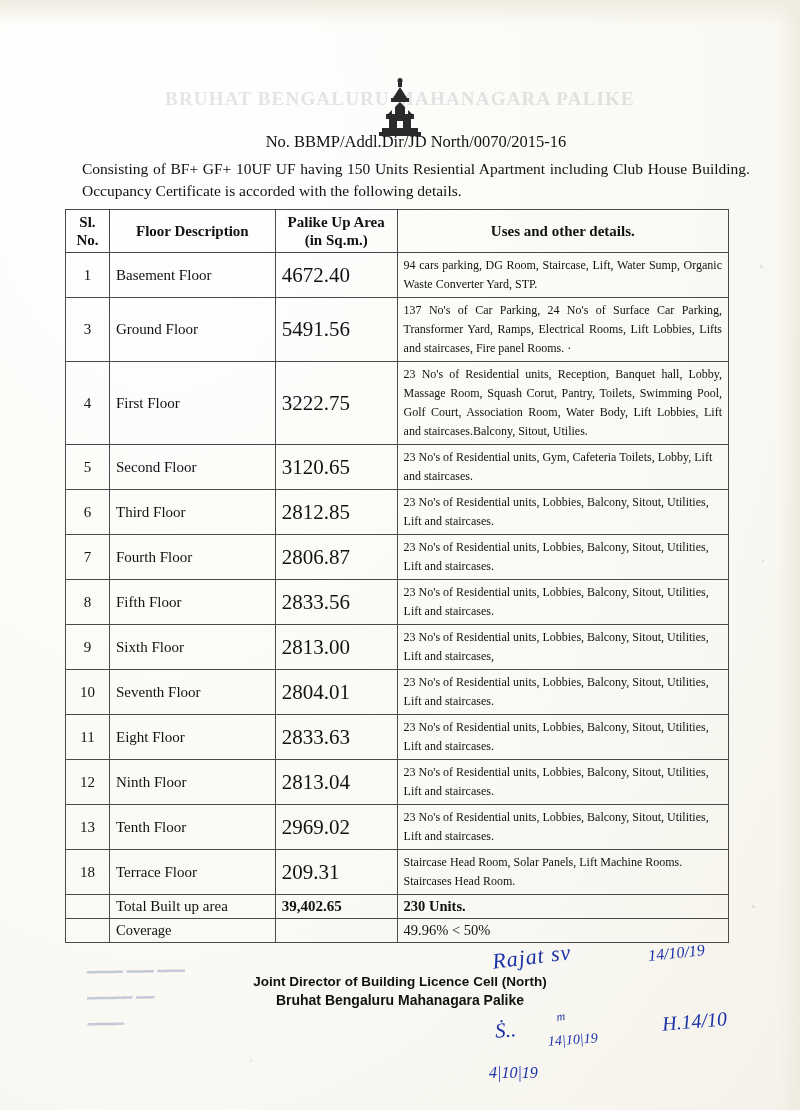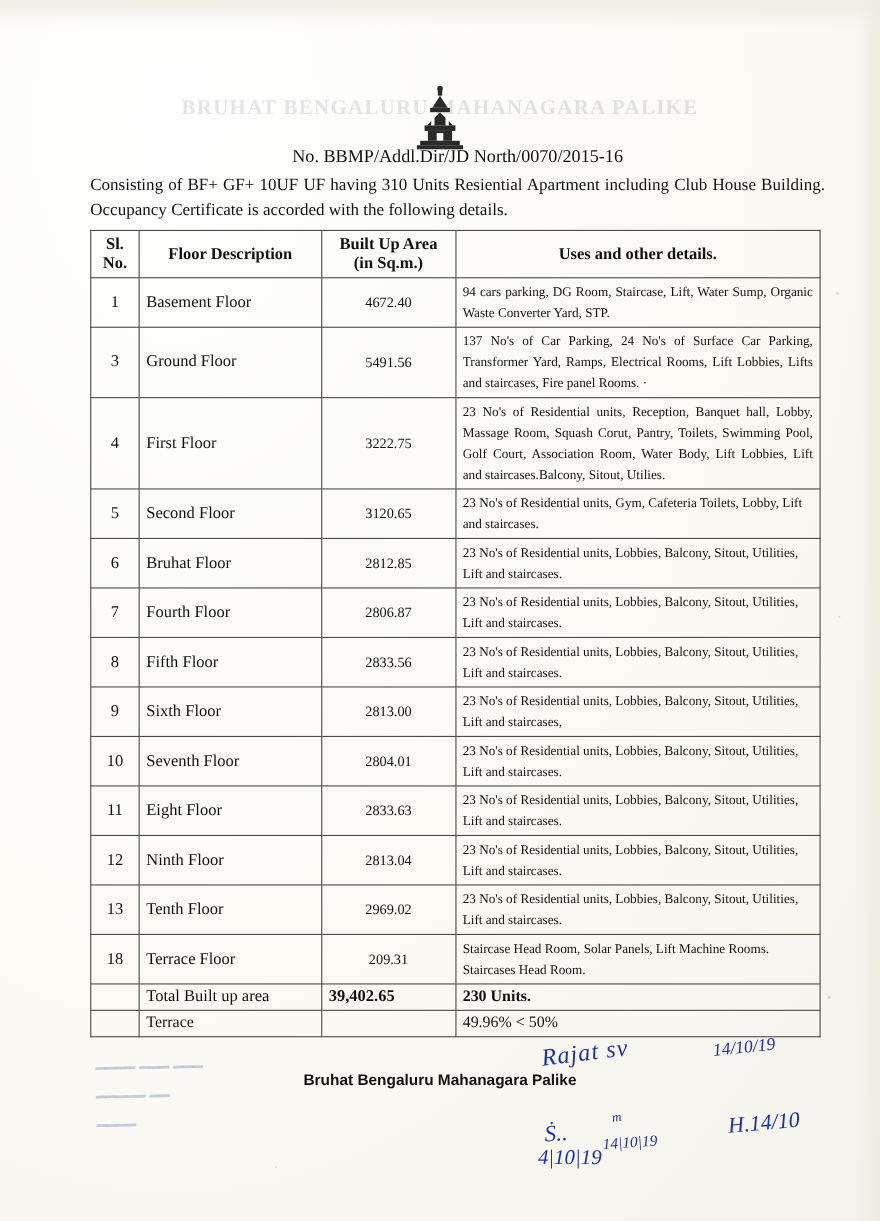--- a/index.html
+++ b/index.html
@@ -57,21 +57,21 @@
     left: 82px;
     width: 668px;
     font-size: 15.5px;
     line-height: 22px;
     text-align: justify;
     text-justify: inter-word;
   }
   table.main {
     position: absolute;
     top: 209px;
-    left: 82px;
+    left: 65px;
     width: 664px;
     border-collapse: collapse;
     font-size: 14px;
   }
   table.main td, table.main th {
     border: 1px solid #4a4a4a;
     vertical-align: middle;
     padding: 3px 6px;
   }
   th.h {
@@ -87,22 +87,21 @@
   col.c4 { width: 332px; }
   td.sl {
     text-align: center;
     font-size: 15px;
   }
   td.floor {
     font-size: 15px;
     padding-left: 12px;
   }
   td.area {
-    text-align: center;
-    font-size: 13px;
+    font-size: 21px;
   }
   td.uses {
     font-size: 12px;
     line-height: 19px;
     text-align: justify;
     text-justify: inter-word;
     padding-left: 8px;
     padding-right: 6px;
   }
   td.uses.nojust { text-align: left; }
@@ -154,21 +153,21 @@
     font-size: 22px;
     transform: rotate(-7deg);
     letter-spacing: 1px;
   }
   .ink-date1 {
     top: 944px; left: 648px;
     font-size: 16px;
     transform: rotate(-6deg);
   }
   .ink-a { top: 1018px; left: 495px; font-size: 21px; transform: rotate(-4deg); }
-  .ink-a-d { top: 1042px; left: 489px; font-size: 19px; }
+  .ink-a-d { top: 1064px; left: 489px; font-size: 16px; }
   .ink-b { top: 1008px; left: 556px; font-size: 20px; transform: rotate(-8deg); }
   .ink-b-d { top: 1032px; left: 548px; font-size: 14px; transform: rotate(-4deg); }
   .ink-c { top: 1010px; left: 662px; font-size: 20px; transform: rotate(-5deg); }
   .stamp-left {
     position: absolute;
     top: 958px;
     left: 86px;
     width: 170px;
     height: 80px;
     color: rgba(80,95,160,0.30);
@@ -218,38 +217,38 @@
         <rect x="9" y="50" width="36" height="4"></rect>
         <rect x="6" y="54" width="42" height="4"></rect>
         <rect x="19" y="28" width="3" height="8" fill="#fbfaf6"></rect>
         <rect x="32" y="28" width="3" height="8" fill="#fbfaf6"></rect>
       </g>
     </svg>
   </div>
 
   <div class="docno">No. BBMP/Addl.Dir/JD North/0070/2015-16</div>
 
-  <div class="intro">Consisting of BF+ GF+ 10UF UF having 310 Units Resiential Apartment including Club House Building. Occupancy Certificate is accorded with the following details.</div>
+  <div class="intro">Consisting of BF+ GF+ 10UF UF having 150 Units Resiential Apartment including Club House Building. Occupancy Certificate is accorded with the following details.</div>
 
   <table class="main">
     <colgroup>
       <col class="c1">
         <col class="c2">
         <col class="c3">
         <col class="c4">
     </colgroup>
     <thead>
       <tr>
         <th class="h">
           <div>Sl.</div>
           <div>No.</div>
         </th>
         <th class="h">Floor Description</th>
         <th class="h">
-          <div>Built Up Area</div>
+          <div>Palike Up Area</div>
           <div>(in Sq.m.)</div>
         </th>
         <th class="h">Uses and other details.</th>
       </tr>
     </thead>
     <tbody>
       <tr>
         <td class="sl">1</td>
         <td class="floor">Basement Floor</td>
         <td class="area">4672.40</td>
@@ -268,21 +267,21 @@
         <td class="uses">23 No's of Residential units, Reception, Banquet hall, Lobby, Massage Room, Squash Corut, Pantry, Toilets, Swimming Pool, Golf  Court, Association Room, Water Body, Lift Lobbies, Lift and staircases.Balcony, Sitout, Utilies.</td>
       </tr>
       <tr>
         <td class="sl">5</td>
         <td class="floor">Second Floor</td>
         <td class="area">3120.65</td>
         <td class="uses nojust">23 No's of Residential units, Gym, Cafeteria Toilets, Lobby, Lift and staircases.</td>
       </tr>
       <tr>
         <td class="sl">6</td>
-        <td class="floor">Bruhat Floor</td>
+        <td class="floor">Third Floor</td>
         <td class="area">2812.85</td>
         <td class="uses nojust">23 No's of Residential units, Lobbies, Balcony, Sitout, Utilities,  Lift and staircases.</td>
       </tr>
       <tr>
         <td class="sl">7</td>
         <td class="floor">Fourth Floor</td>
         <td class="area">2806.87</td>
         <td class="uses nojust">23 No's of Residential units, Lobbies, Balcony, Sitout, Utilities,  Lift and staircases.</td>
       </tr>
       <tr>
@@ -328,28 +327,29 @@
         <td class="uses nojust">Staircase Head Room, Solar Panels,    Lift Machine Rooms. Staircases Head Room.</td>
       </tr>
       <tr>
         <td class="sl"></td>
         <td class="total-label">Total Built up area</td>
         <td class="total-area">39,402.65</td>
         <td class="total-uses">230 Units.</td>
       </tr>
       <tr>
         <td class="sl"></td>
-        <td class="small-label">Terrace</td>
+        <td class="small-label">Coverage</td>
         <td class="area"></td>
         <td class="small-val">49.96% &lt; 50%</td>
       </tr>
     </tbody>
   </table>
 
   <div class="sign-block">
+    <div class="l1">Joint Director of Building Licence Cell (North)</div>
     <div class="l2">Bruhat Bengaluru Mahanagara Palike</div>
   </div>
 
   <div class="ink ink-sig1">Rajat sv</div>
   <div class="ink ink-date1">14/10/19</div>
   <div class="ink ink-a">Ṡ..</div>
   <div class="ink ink-a-d">4|10|19</div>
   <div class="ink ink-b">ᵐ</div>
   <div class="ink ink-b-d">14|10|19</div>
   <div class="ink ink-c">H.14/10</div>

